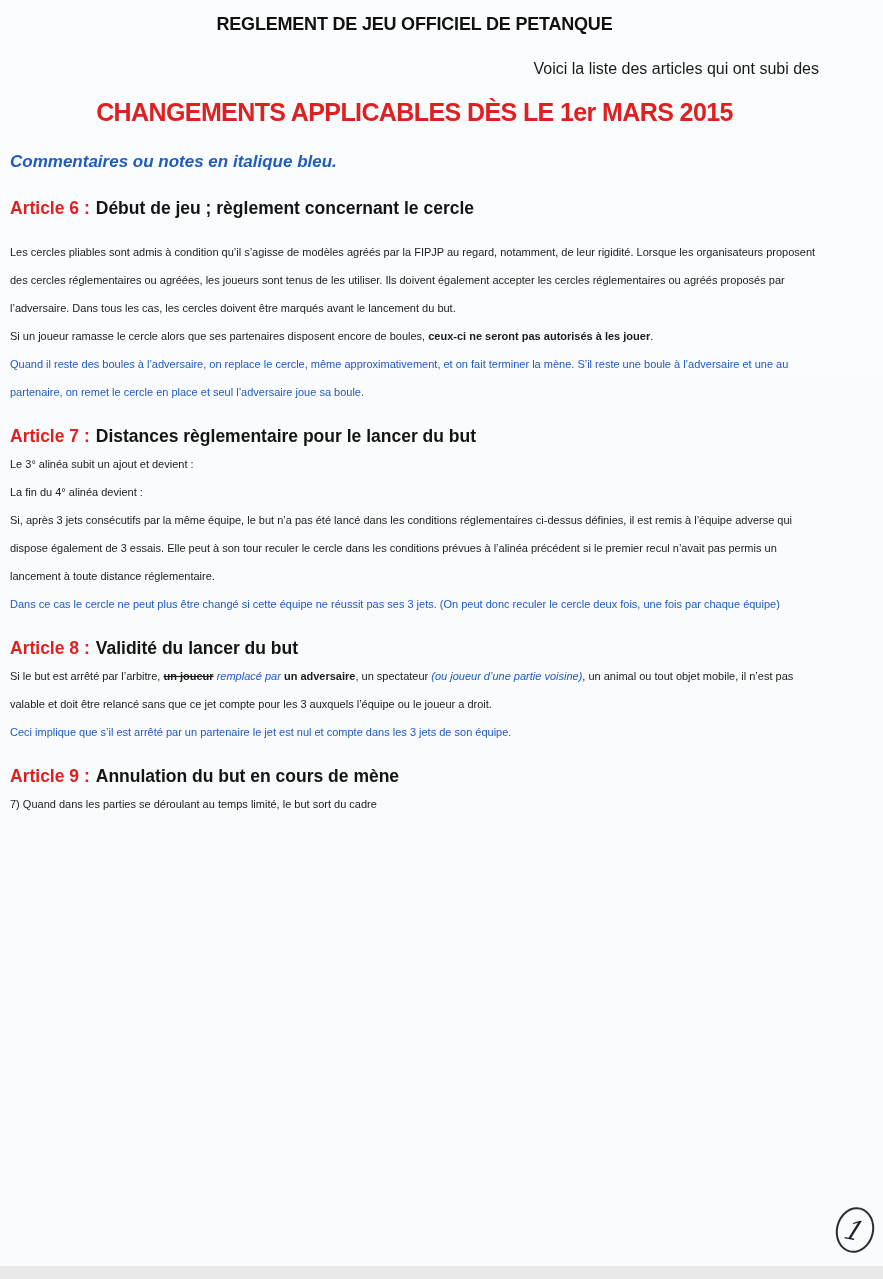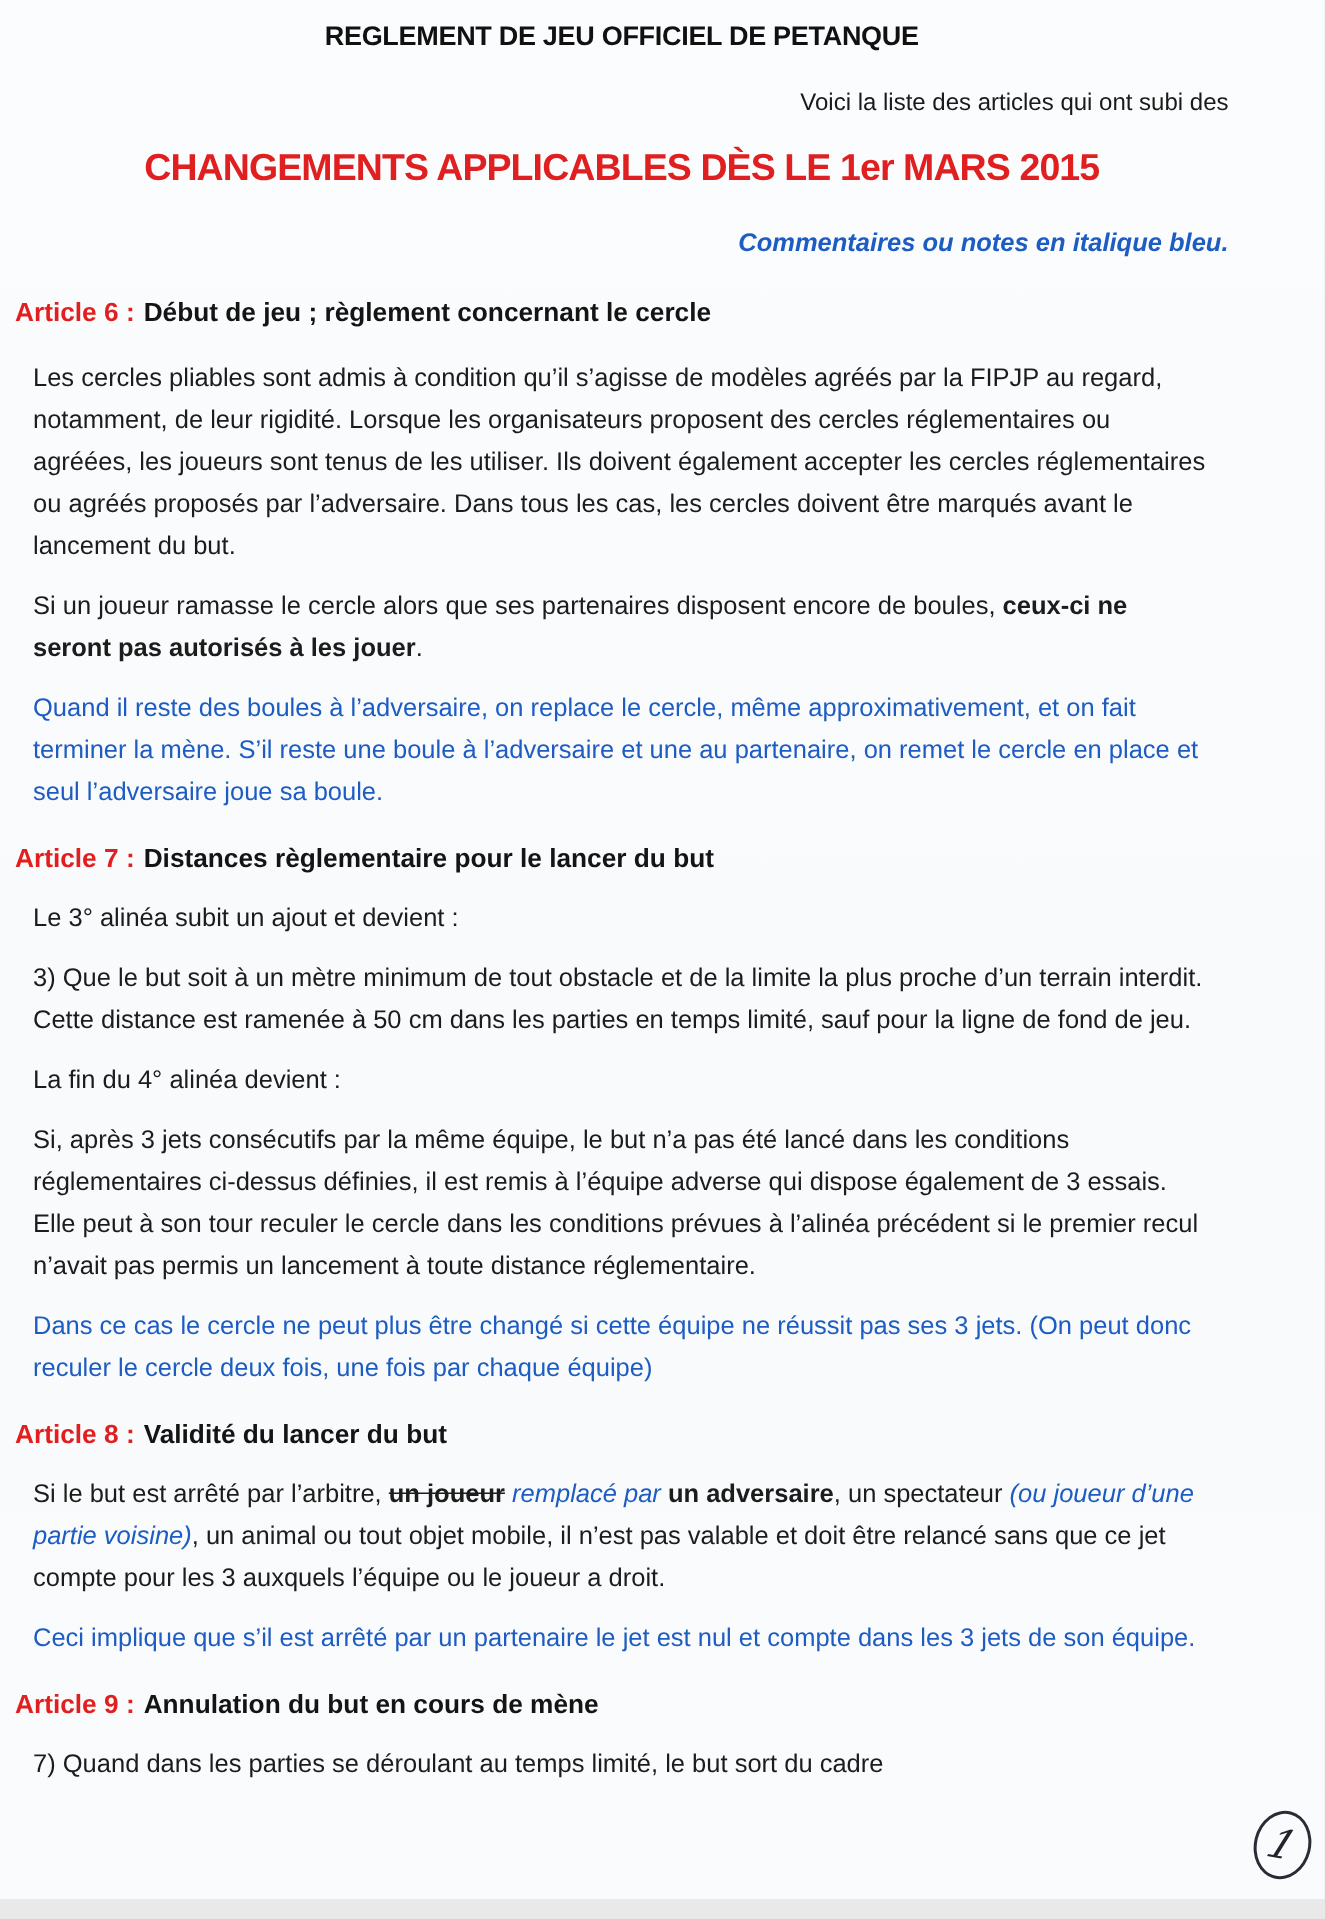--- a/index.html
+++ b/index.html
@@ -48,21 +48,21 @@
     margin:16px 0 0 0;
     text-align:center;
     font-size:25px;
     font-weight:bold;
     letter-spacing:-0.6px;
     line-height:32px;
     color:var(--red);
   }
   .doc-note{
     margin:22px 0 0 0;
-    text-align:right;
+    text-align:left;
     font-size:17px;
     font-weight:bold;
     font-style:italic;
     line-height:24px;
     color:var(--blue);
   }
   #articles{margin-top:20px;}
   #articles section + section{margin-top:16px;}
   #articles section:first-child .article-body{margin-top:16px;}
   .article-heading{
@@ -70,22 +70,22 @@
     line-height:28px;
     font-weight:bold;
     color:#141414;
   }
   .article-label{
     color:var(--red);
     font-weight:bold;
     margin-right:6px;
   }
   .para{
-    margin:12px;
-    font-size:17px;
+    margin:0;
+    font-size:11px;
     line-height:28px;
     color:var(--ink);
   }
   .p-blue{
     color:var(--blue);
   }
   .rb{font-weight:bold;}
   .rs{font-weight:bold;text-decoration:line-through;}
   .ri{color:var(--blue);font-style:italic;}
   .page-number-circle{
@@ -136,21 +136,20 @@
           <div class="article-body">
             <p class="para"><span>Les cercles pliables sont admis à condition qu’il s’agisse de modèles agréés par la FIPJP au regard, notamment, de leur rigidité. Lorsque les organisateurs proposent des cercles réglementaires ou agréées, les joueurs sont tenus de les utiliser. Ils doivent également accepter les cercles réglementaires ou agréés proposés par l’adversaire. Dans tous les cas, les cercles doivent être marqués avant le lancement du but.</span></p>
             <p class="para"><span>Si un joueur ramasse le cercle alors que ses partenaires disposent encore de boules, </span><span class="rb">ceux-ci ne seront pas autorisés à les jouer</span><span>.</span></p>
             <p class="para p-blue"><span>Quand il reste des boules à l’adversaire, on replace le cercle, même approximativement, et on fait terminer la mène. S’il reste une boule à l’adversaire et une au partenaire, on remet le cercle en place et seul l’adversaire joue sa boule.</span></p>
           </div>
         </section>
         <section class="article">
           <div class="article-heading"><span class="article-label">Article 7 :</span><span class="article-title">Distances règlementaire pour le lancer du but</span></div>
           <div class="article-body">
             <p class="para"><span>Le 3° alinéa subit un ajout et devient :</span></p>
-            <p class="para"><span>3) Que le but soit à un mètre minimum de tout obstacle et de la limite la plus proche d’un terrain interdit. Cette distance est ramenée à 50 cm dans les parties en temps limité, sauf pour la ligne de fond de jeu.</span></p>
             <p class="para"><span>La fin du 4° alinéa devient :</span></p>
             <p class="para"><span>Si, après 3 jets consécutifs par la même équipe, le but n’a pas été lancé dans les conditions réglementaires ci-dessus définies, il est remis à l’équipe adverse qui dispose également de 3 essais. Elle peut à son tour reculer le cercle dans les conditions prévues à l’alinéa précédent si le premier recul n’avait pas permis un lancement à toute distance réglementaire.</span></p>
             <p class="para p-blue"><span>Dans ce cas le cercle ne peut plus être changé si cette équipe ne réussit pas ses 3 jets. (On peut donc reculer le cercle deux fois, une fois par chaque équipe)</span></p>
           </div>
         </section>
         <section class="article">
           <div class="article-heading"><span class="article-label">Article 8 :</span><span class="article-title">Validité du lancer du but</span></div>
           <div class="article-body">
             <p class="para"><span>Si le but est arrêté par l’arbitre, </span><span class="rs">un joueur</span><span> </span><span class="ri">remplacé par </span><span class="rb">un adversaire</span><span>, un spectateur </span><span class="ri">(ou joueur d’une partie voisine)</span><span>, un animal ou tout objet mobile, il n’est pas valable et doit être relancé sans que ce jet compte pour les 3 auxquels l’équipe ou le joueur a droit.</span></p>
             <p class="para p-blue"><span>Ceci implique que s’il est arrêté par un partenaire le jet est nul et compte dans les 3 jets de son équipe.</span></p>

